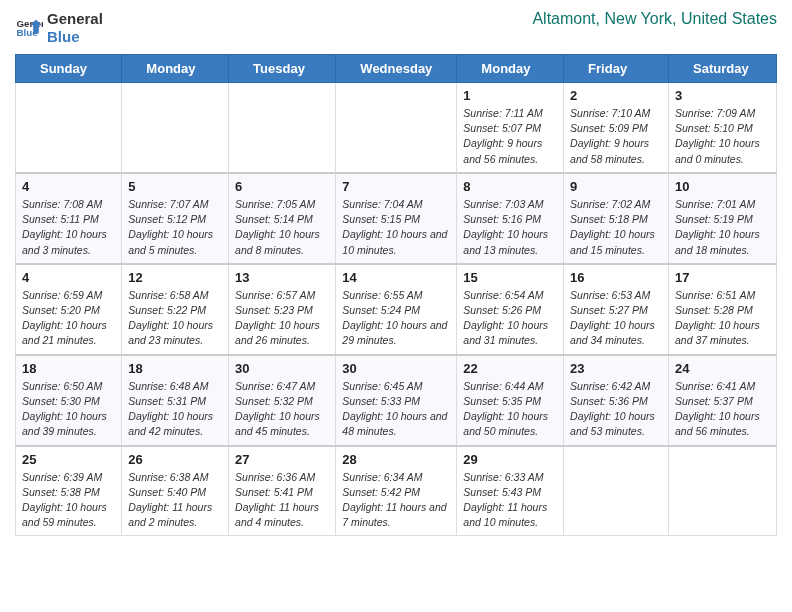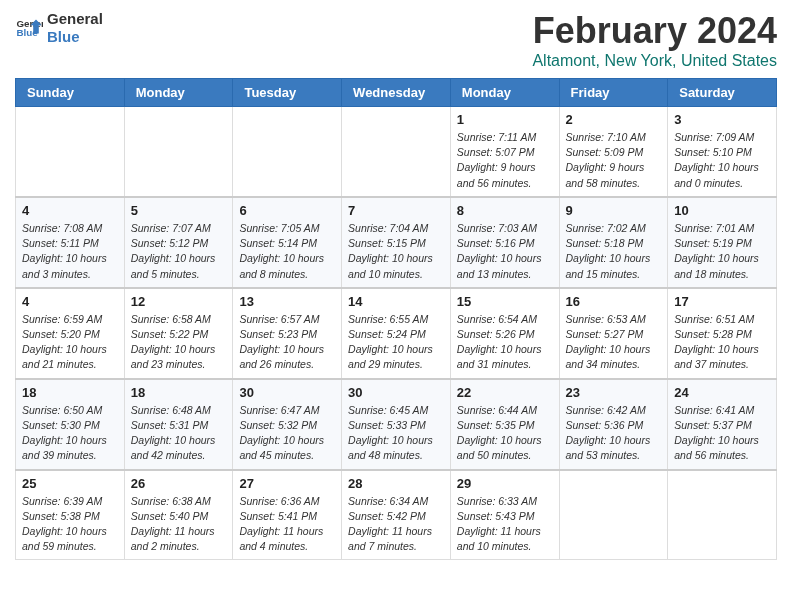--- a/index.html
+++ b/index.html
@@ -40,21 +40,21 @@
     .calendar-table {
       width: 100%;
       border-collapse: collapse;
       border: 1px solid #ccc;
     }
     .calendar-table th {
       background-color: #3a7abf;
       color: white;
       font-size: 13px;
       font-weight: bold;
-      padding: 6px 11px;
+      padding: 6px 24px;
       text-align: left;
       border: 1px solid #2a6aaf;
     }
     .calendar-table td {
       vertical-align: top;
       padding: 5px 6px;
       border: 1px solid #ddd;
       font-size: 10.5px;
       color: #333;
       width: calc(100% / 7);
@@ -91,21 +91,20 @@
       <text x="2" y="18" font-size="14" font-weight="bold" fill="#333">General</text>
       <text x="2" y="32" font-size="14" font-weight="bold" fill="#3a7abf">Blue</text>
       <polygon points="30,8 38,16 34,16 34,28 26,28 26,16 22,16" fill="#3a7abf"></polygon>
     </svg>
     <div>
       <div style="font-size:15px; font-weight:bold; color:#333; line-height:1.2;">General</div>
       <div style="font-size:15px; font-weight:bold; color:#3a7abf; line-height:1.2;">Blue</div>
     </div>
   </div>
   <div class="title-section">
-    <div class="month-title">February 2024</div>
     <div class="location-title">Altamont, New York, United States</div>
   </div>
 </div>
 
 <table class="calendar-table">
   <thead>
     <tr>
     <th>Sunday</th>
         <th>Monday</th>
         <th>Tuesday</th>

